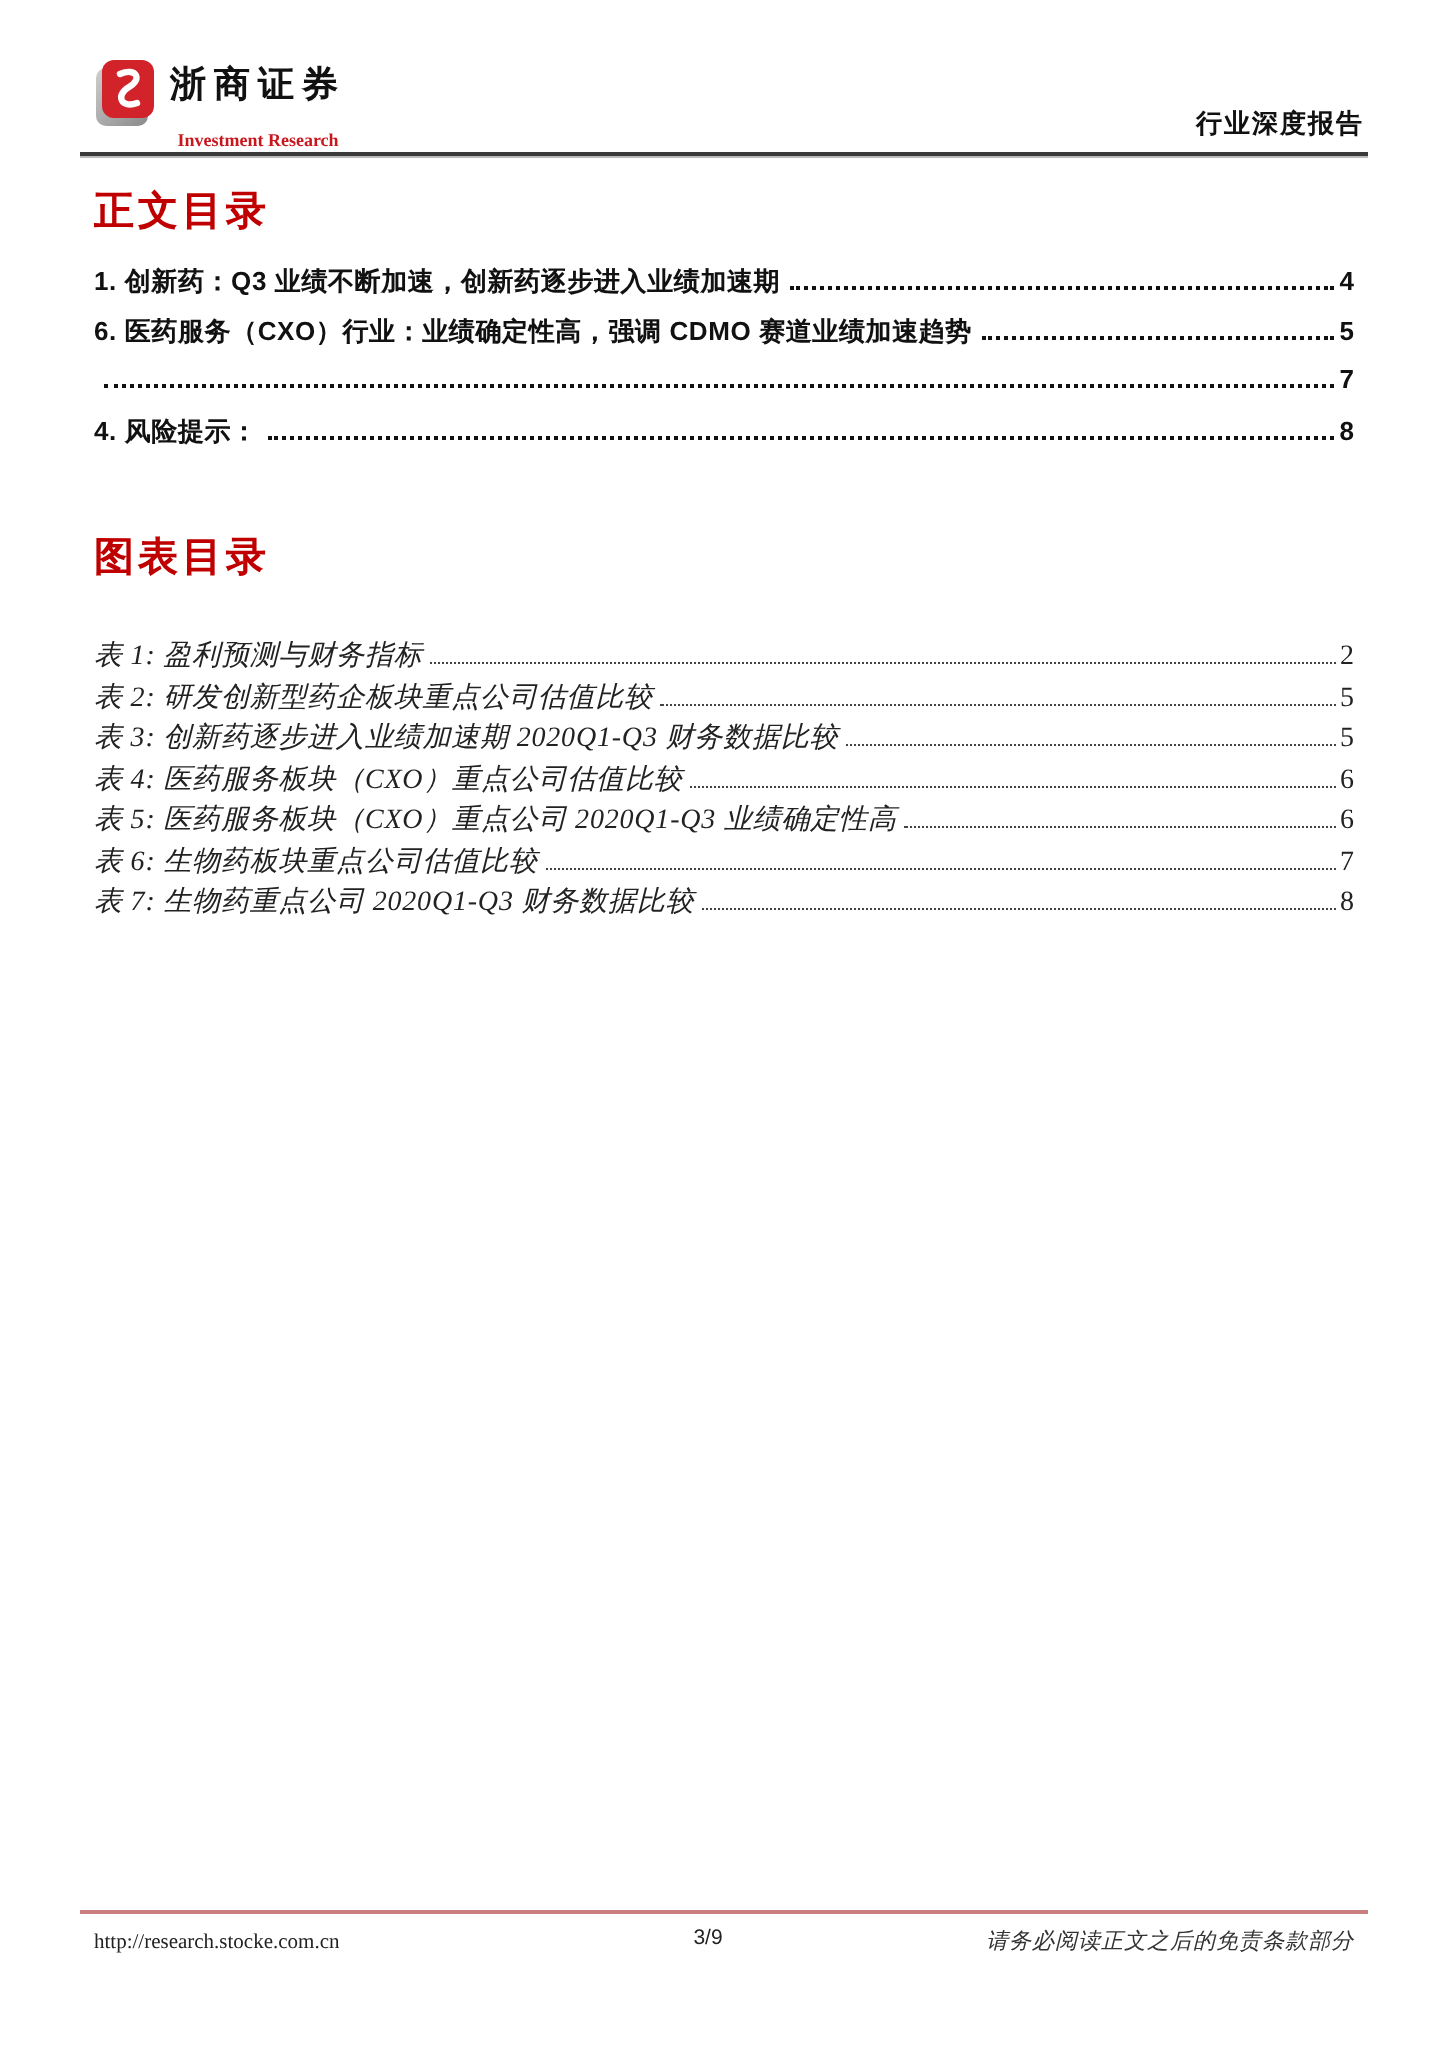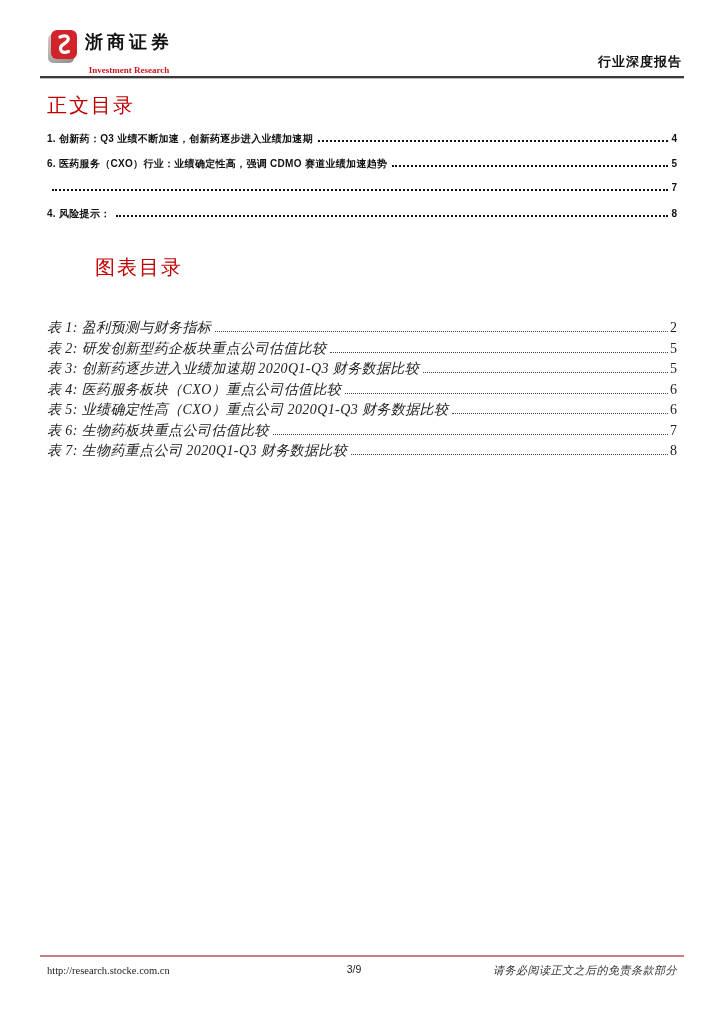--- a/index.html
+++ b/index.html
@@ -76,38 +76,38 @@
     color: #111;
     letter-spacing: 1px;
   }
 
   
   .section-title {
     position: absolute;
     left: 47px;
     color: #c00000;
     font-size: 20px;
-    font-weight: normal;
+    font-weight: bold;
     letter-spacing: 2px;
   }
   #toc-title { top: 92px; }
-  #figures-title { top: 254px; margin-left: 48px; }
+  #figures-title { top: 265px; }
 
   
   .toc-list {
     position: absolute;
     left: 47px;
     right: 47px;
     top: 132px;
   }
   .toc-row {
     display: flex;
     align-items: baseline;
     height: 25px;
-    font-size: 10px;
+    font-size: 13px;
     font-weight: bold;
     color: #111;
   }
   .toc-label { white-space: nowrap; letter-spacing: 0.3px; }
   .leader {
     flex: 1;
     border-bottom: 2px dotted #111;
     margin: 0 3px 3px 5px;
     min-width: 20px;
   }
@@ -240,21 +240,21 @@
       <span class="fig-label">表 3: 创新药逐步进入业绩加速期 2020Q1-Q3 财务数据比较</span>
       <span class="leader"></span>
       <span class="fig-page">5</span>
     </div>
     <div class="fig-row">
       <span class="fig-label">表 4: 医药服务板块（CXO）重点公司估值比较</span>
       <span class="leader"></span>
       <span class="fig-page">6</span>
     </div>
     <div class="fig-row">
-      <span class="fig-label">表 5: 业绩确定性高（CXO）重点公司 2020Q1-Q3 财务数据比较</span>
+      <span class="fig-label">表 5: 医药服务板块（CXO）重点公司 2020Q1-Q3 业绩确定性高</span>
       <span class="leader"></span>
       <span class="fig-page">6</span>
     </div>
     <div class="fig-row">
       <span class="fig-label">表 6: 生物药板块重点公司估值比较</span>
       <span class="leader"></span>
       <span class="fig-page">7</span>
     </div>
     <div class="fig-row">
       <span class="fig-label">表 7: 生物药重点公司 2020Q1-Q3 财务数据比较</span>

